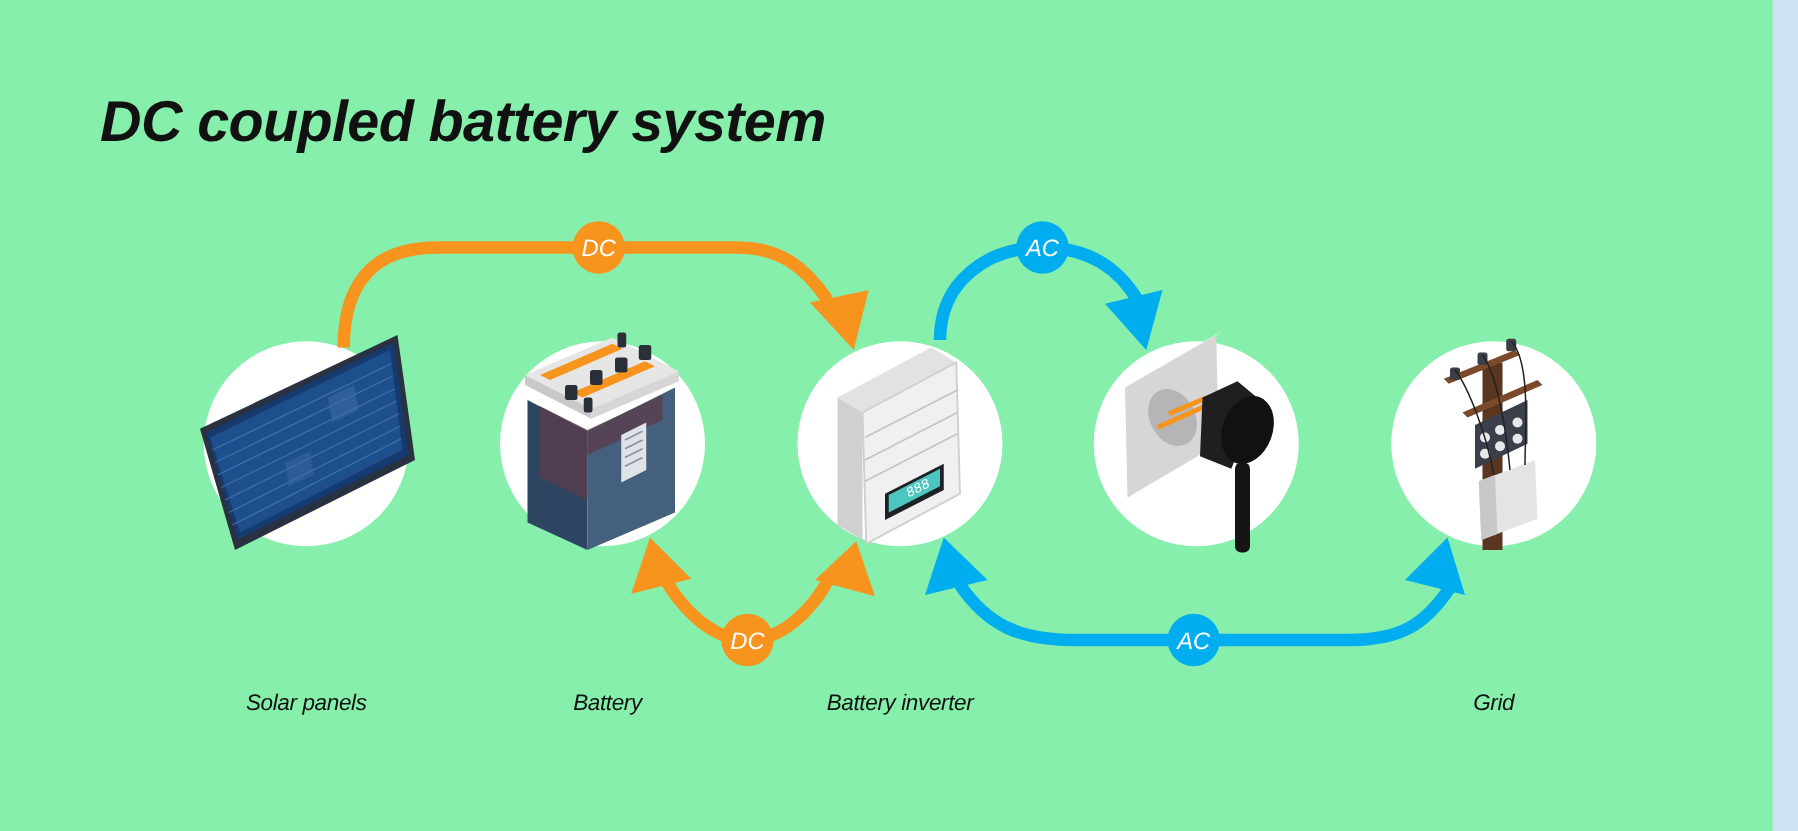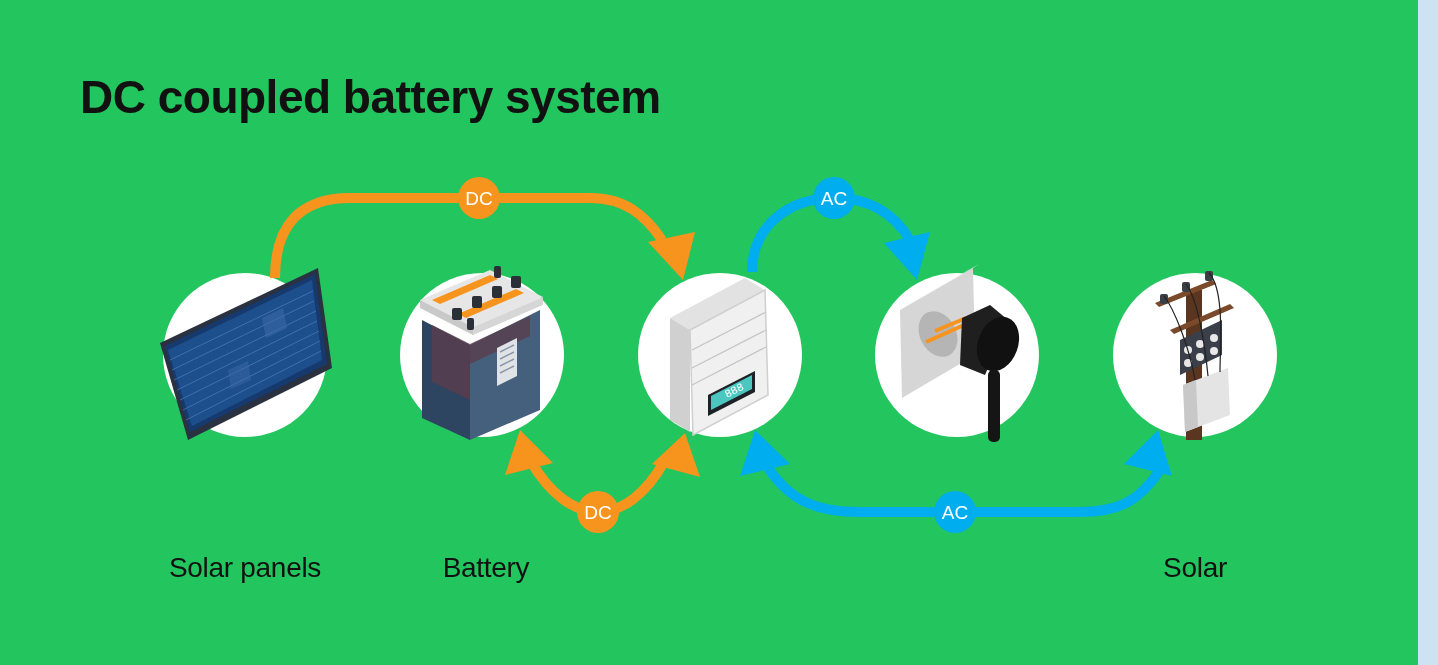--- a/index.html
+++ b/index.html
@@ -1,20 +1,20 @@
 <!DOCTYPE html>
 <html><head>
 <meta charset="utf-8">
 <style>
   html, body { margin: 0; padding: 0; }
   body { width: 1438px; height: 665px; overflow: hidden; background: #cde3f1; font-family: "Liberation Sans", sans-serif; }
-  .stage { position: relative; width: 1418px; height: 665px; background: #22c55e; }
+  .stage { position: relative; width: 1418px; height: 665px; background: #86efac; font-style: italic; }
   .title { position: absolute; left: 80px; top: 70px; margin: 0; font-size: 46px; font-weight: 700; color: #111; letter-spacing: -0.5px; }
   svg.diagram { position: absolute; left: 0; top: 0; }
-  .label { position: absolute; top: 552px; font-size: 28px; color: #111; transform: translateX(-50%); white-space: nowrap; letter-spacing: -0.3px; }
+  .label { position: absolute; top: 552px; font-size: 18px; color: #111; transform: translateX(-50%); white-space: nowrap; letter-spacing: -0.3px; }
   .badge-text { font-family: "Liberation Sans", sans-serif; font-size: 19px; font-weight: 400; fill: #fff; }
 </style>
 </head>
 <body>
 
 <div class="stage">
   <h1 class="title">DC coupled battery system</h1>
 
   <svg class="diagram" width="1438" height="665" viewBox="0 0 1438 665">
 
@@ -146,14 +146,15 @@
       <g fill="none" stroke="#222" stroke-width="1.2">
         <path d="M1164 296 C1175 310 1190 350 1195 380"></path>
         <path d="M1186 284 C1198 300 1205 345 1208 376"></path>
         <path d="M1209 273 C1225 290 1220 345 1220 372"></path>
       </g>
     </g>
   </svg>
 
   <div class="label" style="left:245px">Solar panels</div>
   <div class="label" style="left:486px">Battery</div>
-  <div class="label" style="left:1195px">Solar</div>
+  <div class="label" style="left:720px">Battery inverter</div>
+  <div class="label" style="left:1195px">Grid</div>
 </div>
 
 </body></html>

